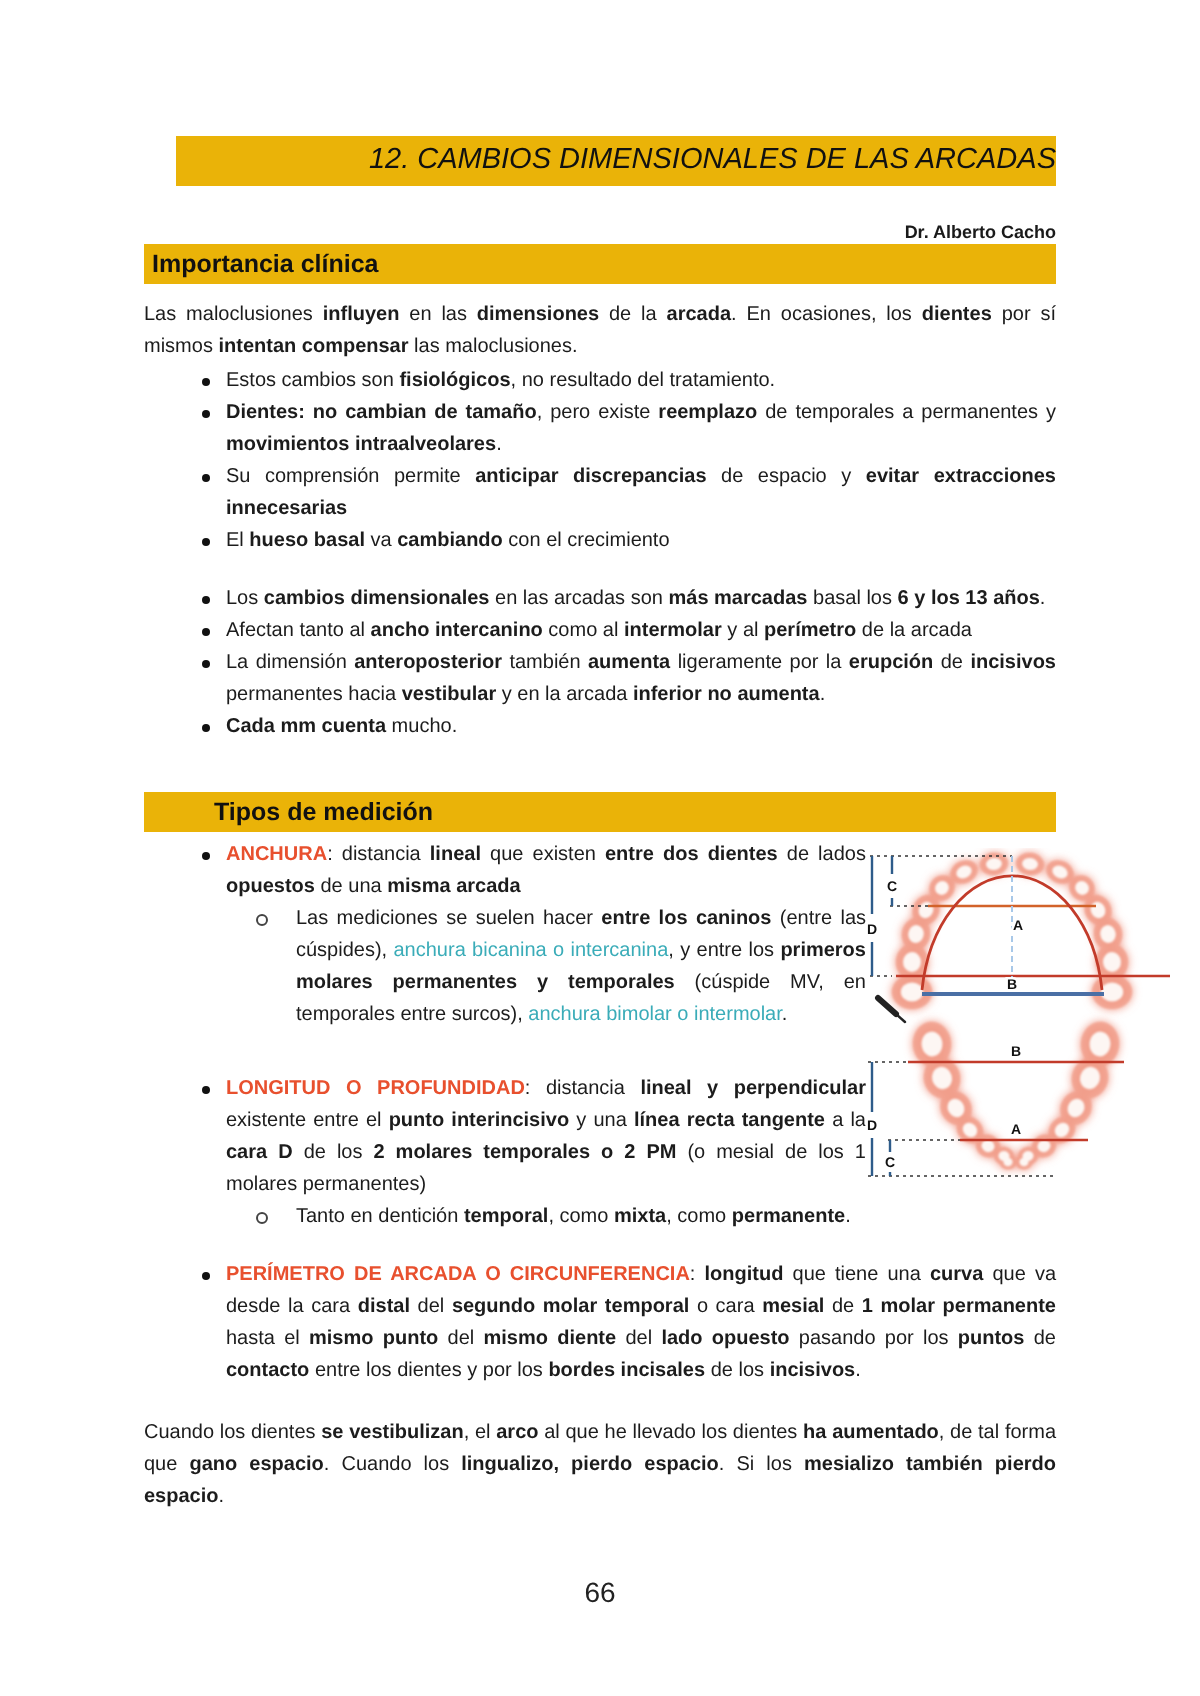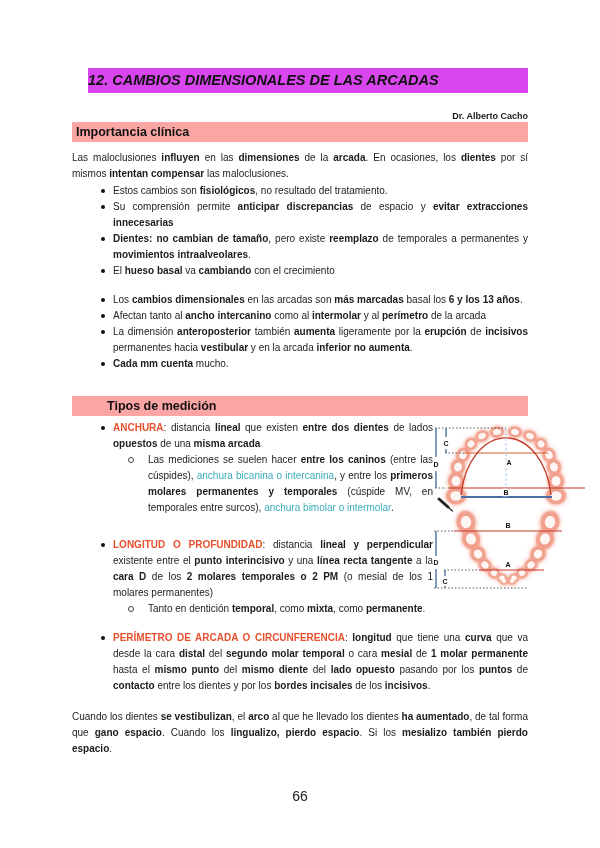--- a/index.html
+++ b/index.html
@@ -4,31 +4,31 @@
 <style>
   * { margin:0; padding:0; box-sizing:border-box; }
   body { background:#888; font-family:"Liberation Sans", sans-serif; }
   .page {
     width:600px; height:848px; position:relative; background:#ffffff;
     margin:0 auto; overflow:hidden; color:#1a1a1a;
   }
   
   .banner {
     position:absolute; left:88px; top:68px; width:440px; height:25px;
-    background:#d946ef; text-align:left; line-height:25px;
-    font-size:14.5px; font-weight:bold; font-style:italic; color:#111;
+    background:#eab308; text-align:right; line-height:25px;
+    font-size:14.5px; font-weight:normal; font-style:italic; color:#111;
   }
   .author {
     position:absolute; left:72px; top:97px; width:456px;
     text-align:right; font-size:9px; font-weight:bold;margin-top:14px;
   }
   
   .sec-head {
     position:absolute; left:72px; width:456px; height:20px;
-    background:#fca5a5; font-size:12.5px; font-weight:bold;
+    background:#eab308; font-size:12.5px; font-weight:bold;
     line-height:20px; padding-left:4px; color:#111;
   }
   .sec-head.s1 { top:122px; }
   .sec-head.s2 { top:396px;padding-left:35px; }
   
   .tblock { position:absolute; left:72px; font-size:10px; line-height:16px; text-align:justify; color:#1c1c1c; }
   .b1 { top:147px; width:456px; }
   .b2 { top:420px; width:361px; }
   .b3 { top:630px; width:456px; }
   .closing { top:709px; width:456px; }
@@ -68,22 +68,22 @@
 
   <div class="banner">12. CAMBIOS DIMENSIONALES DE LAS ARCADAS</div>
   <div class="author">Dr. Alberto Cacho</div>
 
   <div class="sec-head s1">Importancia clínica</div>
 
   <div class="tblock b1">
     <p class="intro"><span>Las maloclusiones </span><span class="b">influyen</span><span> en las </span><span class="b">dimensiones</span><span> de la </span><span class="b">arcada</span><span>. En ocasiones, los </span><span class="b">dientes</span><span> por sí mismos </span><span class="b">intentan compensar</span><span> las maloclusiones.</span></p>
     <ul>
       <li class="lvl1"><span>Estos cambios son </span><span class="b">fisiológicos</span><span>, no resultado del tratamiento.</span></li>
+      <li class="lvl1"><span class="b">Dientes: no cambian de tamaño</span><span>, pero existe </span><span class="b">reemplazo</span><span> de temporales a permanentes y </span><span class="b">movimientos intraalveolares</span><span>.</span></li>
       <li class="lvl1"><span>Su comprensión permite </span><span class="b">anticipar discrepancias</span><span> de espacio y </span><span class="b">evitar extracciones innecesarias</span></li>
-      <li class="lvl1"><span class="b">Dientes: no cambian de tamaño</span><span>, pero existe </span><span class="b">reemplazo</span><span> de temporales a permanentes y </span><span class="b">movimientos intraalveolares</span><span>.</span></li>
       <li class="lvl1"><span>El </span><span class="b">hueso basal</span><span> va </span><span class="b">cambiando</span><span> con el crecimiento</span></li>
     </ul>
     <ul class="gap-top">
       <li class="lvl1"><span>Los </span><span class="b">cambios dimensionales</span><span> en las arcadas son </span><span class="b">más marcadas</span><span> basal los </span><span class="b">6 y los 13 años</span><span>.</span></li>
       <li class="lvl1"><span>Afectan tanto al </span><span class="b">ancho intercanino</span><span> como al </span><span class="b">intermolar</span><span> y al </span><span class="b">perímetro</span><span> de la arcada</span></li>
       <li class="lvl1"><span>La dimensión </span><span class="b">anteroposterior</span><span> también </span><span class="b">aumenta</span><span> ligeramente por la </span><span class="b">erupción</span><span> de </span><span class="b">incisivos</span><span> permanentes hacia </span><span class="b">vestibular</span><span> y en la arcada </span><span class="b">inferior no aumenta</span><span>.</span></li>
       <li class="lvl1"><span class="b">Cada mm cuenta</span><span> mucho.</span></li>
     </ul>
   </div>
 

